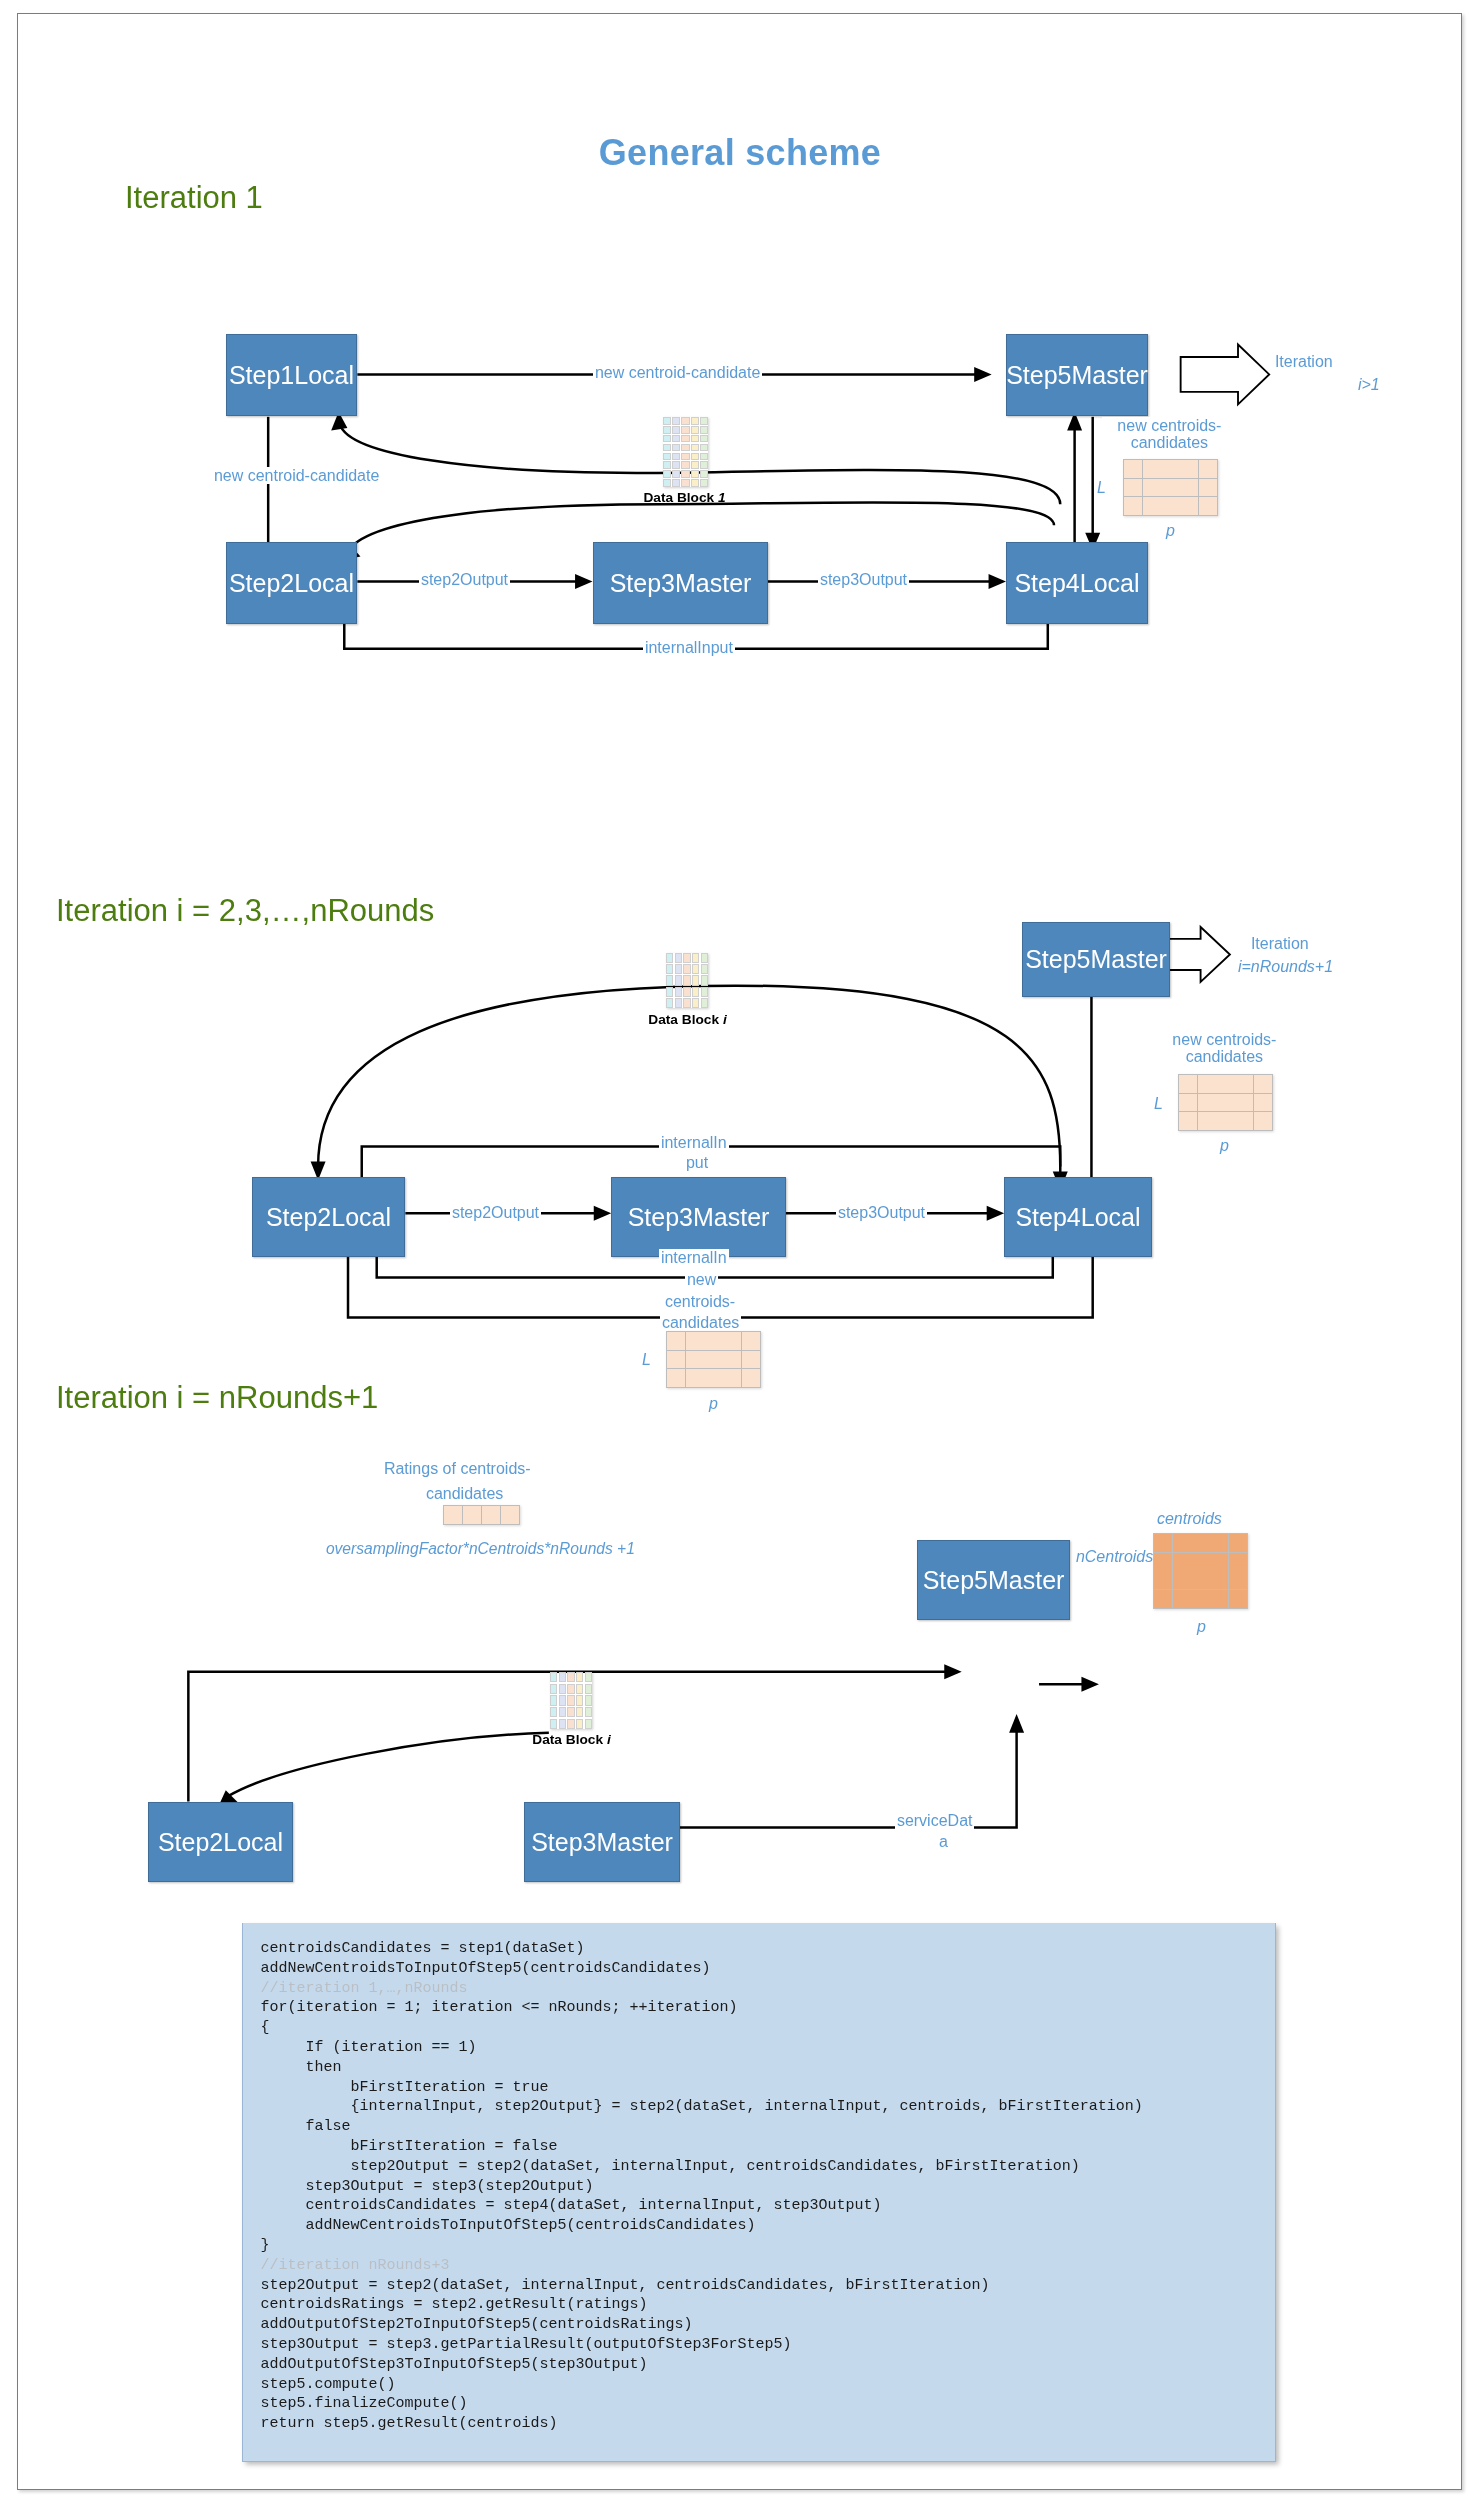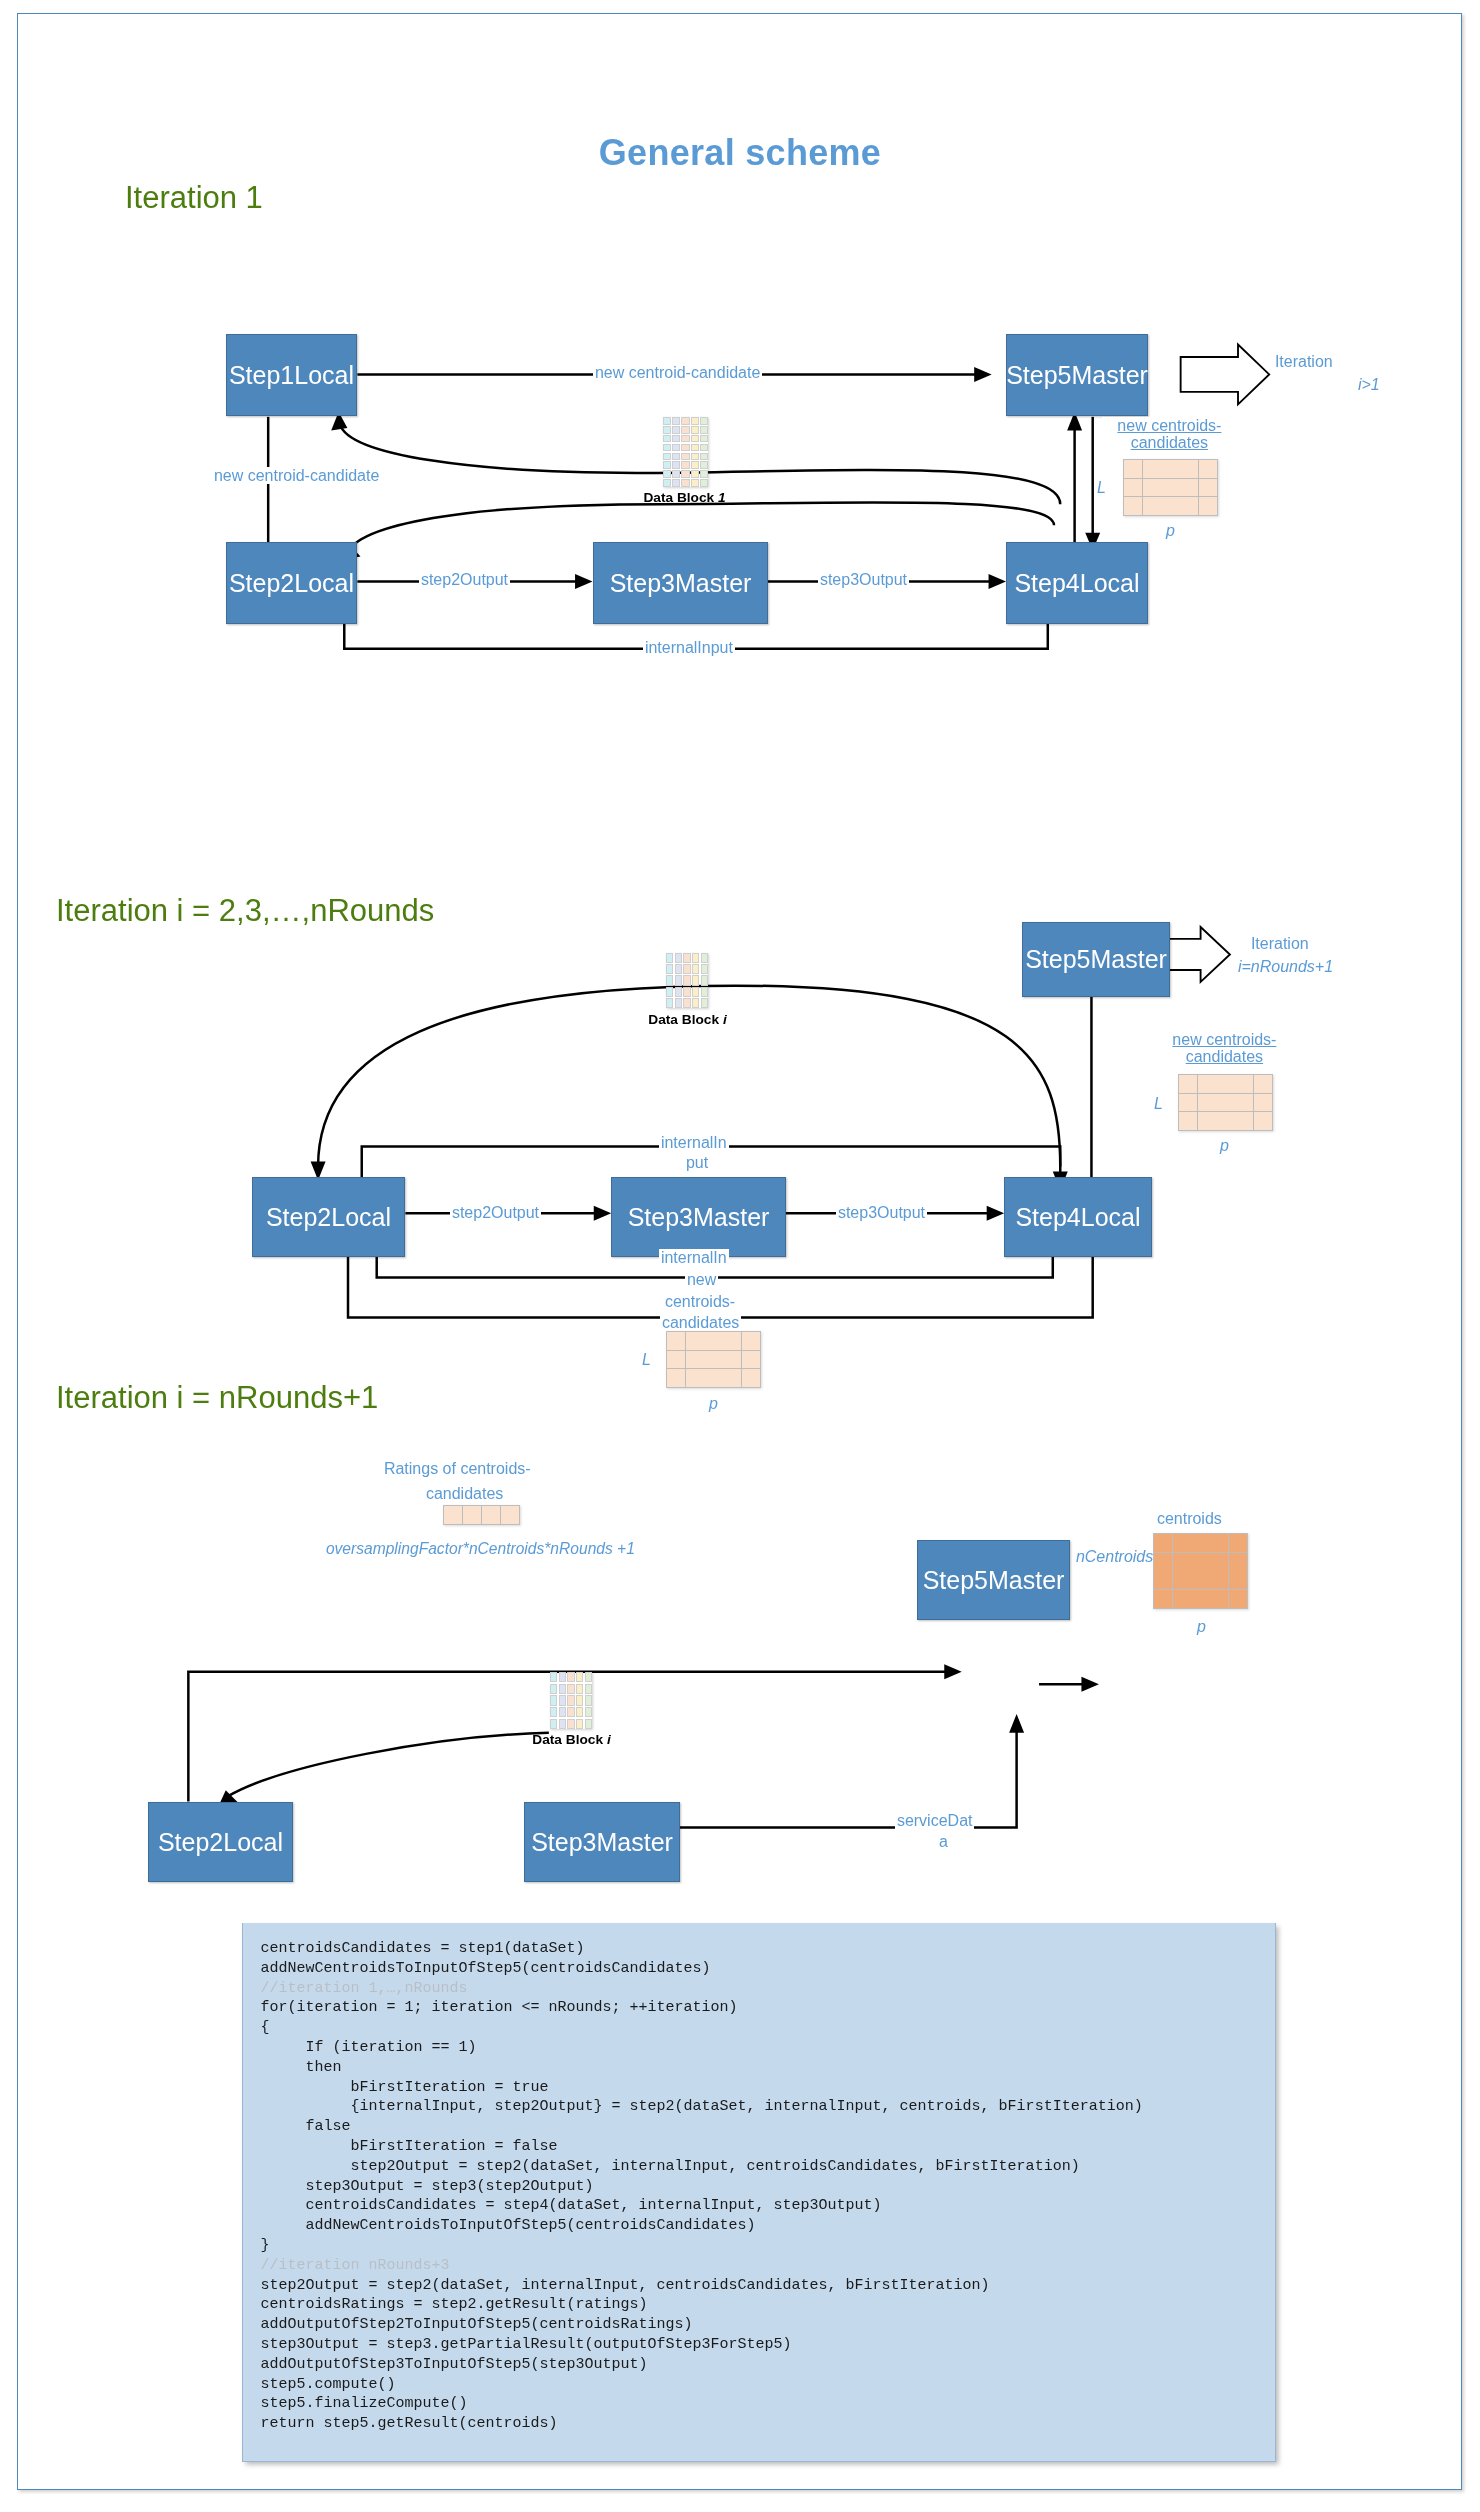--- a/index.html
+++ b/index.html
@@ -26,21 +26,21 @@
     color:#ffffff;display:flex;align-items:center;justify-content:center;
     font-size:25px;box-sizing:border-box;
     box-shadow:1.2px 1.2px 1.9px rgba(0,0,0,.25);
   }
   
   .lbl{
     position:absolute;color:#5B9BD5;font-size:16px;text-align:center;
     background:#ffffff;line-height:1.08;white-space:nowrap;
     padding:0 1.9px;
   }
-  .lbl.wrap{white-space:normal;text-decoration:underline;}
+  .lbl.wrap{white-space:normal;}
   .lbl.ital{font-style:italic;}
   .caption{
     position:absolute;color:#000000;font-size:13.7px;font-weight:bold;
     text-align:center;white-space:nowrap;
   }
   .caption .it{font-style:italic;}
   
   .matrix{position:absolute;display:grid;box-sizing:border-box;
           border:0.6px solid #bdbdbd;background:#bdbdbd;gap:0.6px;
           box-shadow:1.2px 1.2px 2.5px rgba(0,0,0,.15);}
@@ -358,21 +358,21 @@
     <i style="background:#FAE0CF"></i>
     <i style="background:#FBEFC8"></i>
     <i style="background:#DFEFD8"></i>
 </div>
 <div class="caption" style="left:518px;top:1732px;width:107px;">
   <span>Data Block</span>
   <span class="it">i</span>
 </div>
 
 <div class="lbl ital" style="left:1074px;top:1548px;">nCentroids</div>
-<div class="lbl" style="left:1155px;top:1510px;">centroids</div>
+<div class="lbl" style="left:1155px;top:1510px;font-style:italic;">centroids</div>
 <div class="matrix orange" style="left:1153px;top:1533px;width:95px;height:76px;grid-template-columns:repeat(5,1fr);grid-template-rows:repeat(4,1fr);">
   <i></i>
     <i></i>
     <i></i>
     <i></i>
     <i></i>
     <i></i>
     <i></i>
     <i></i>
     <i></i>

